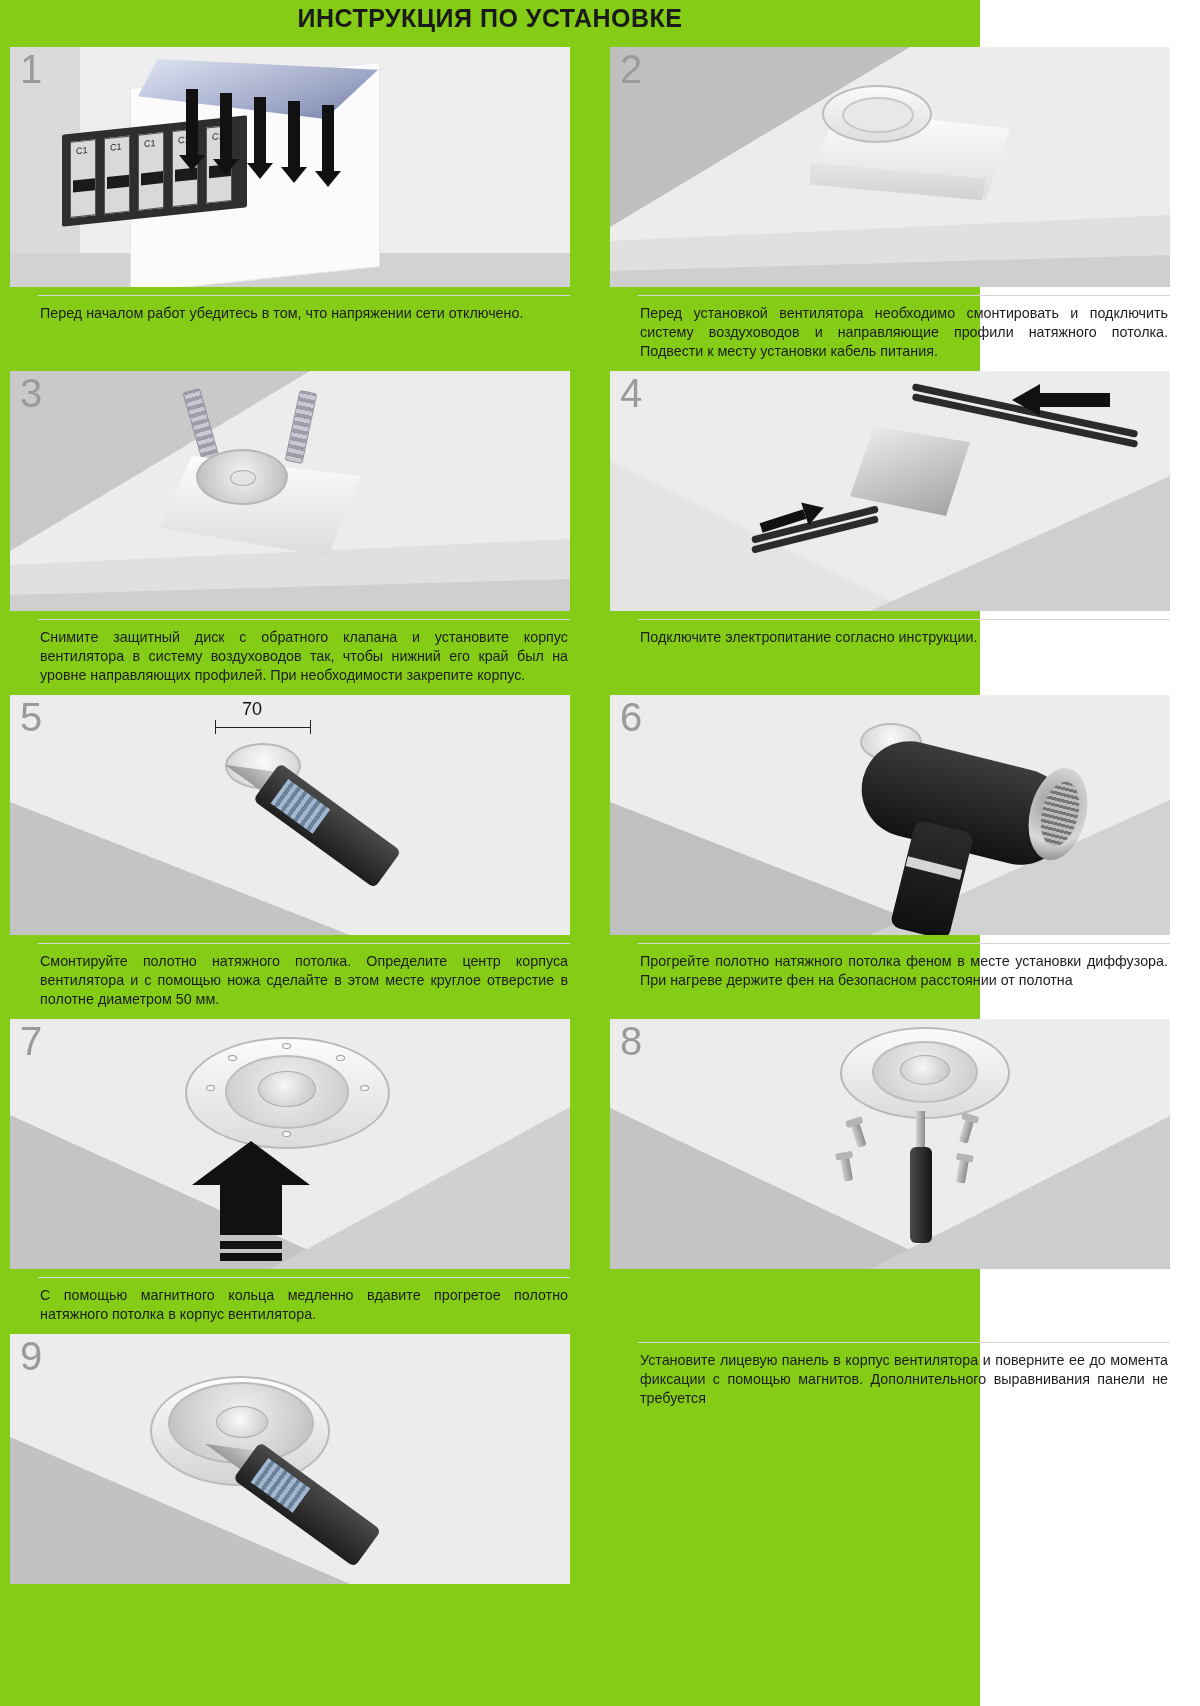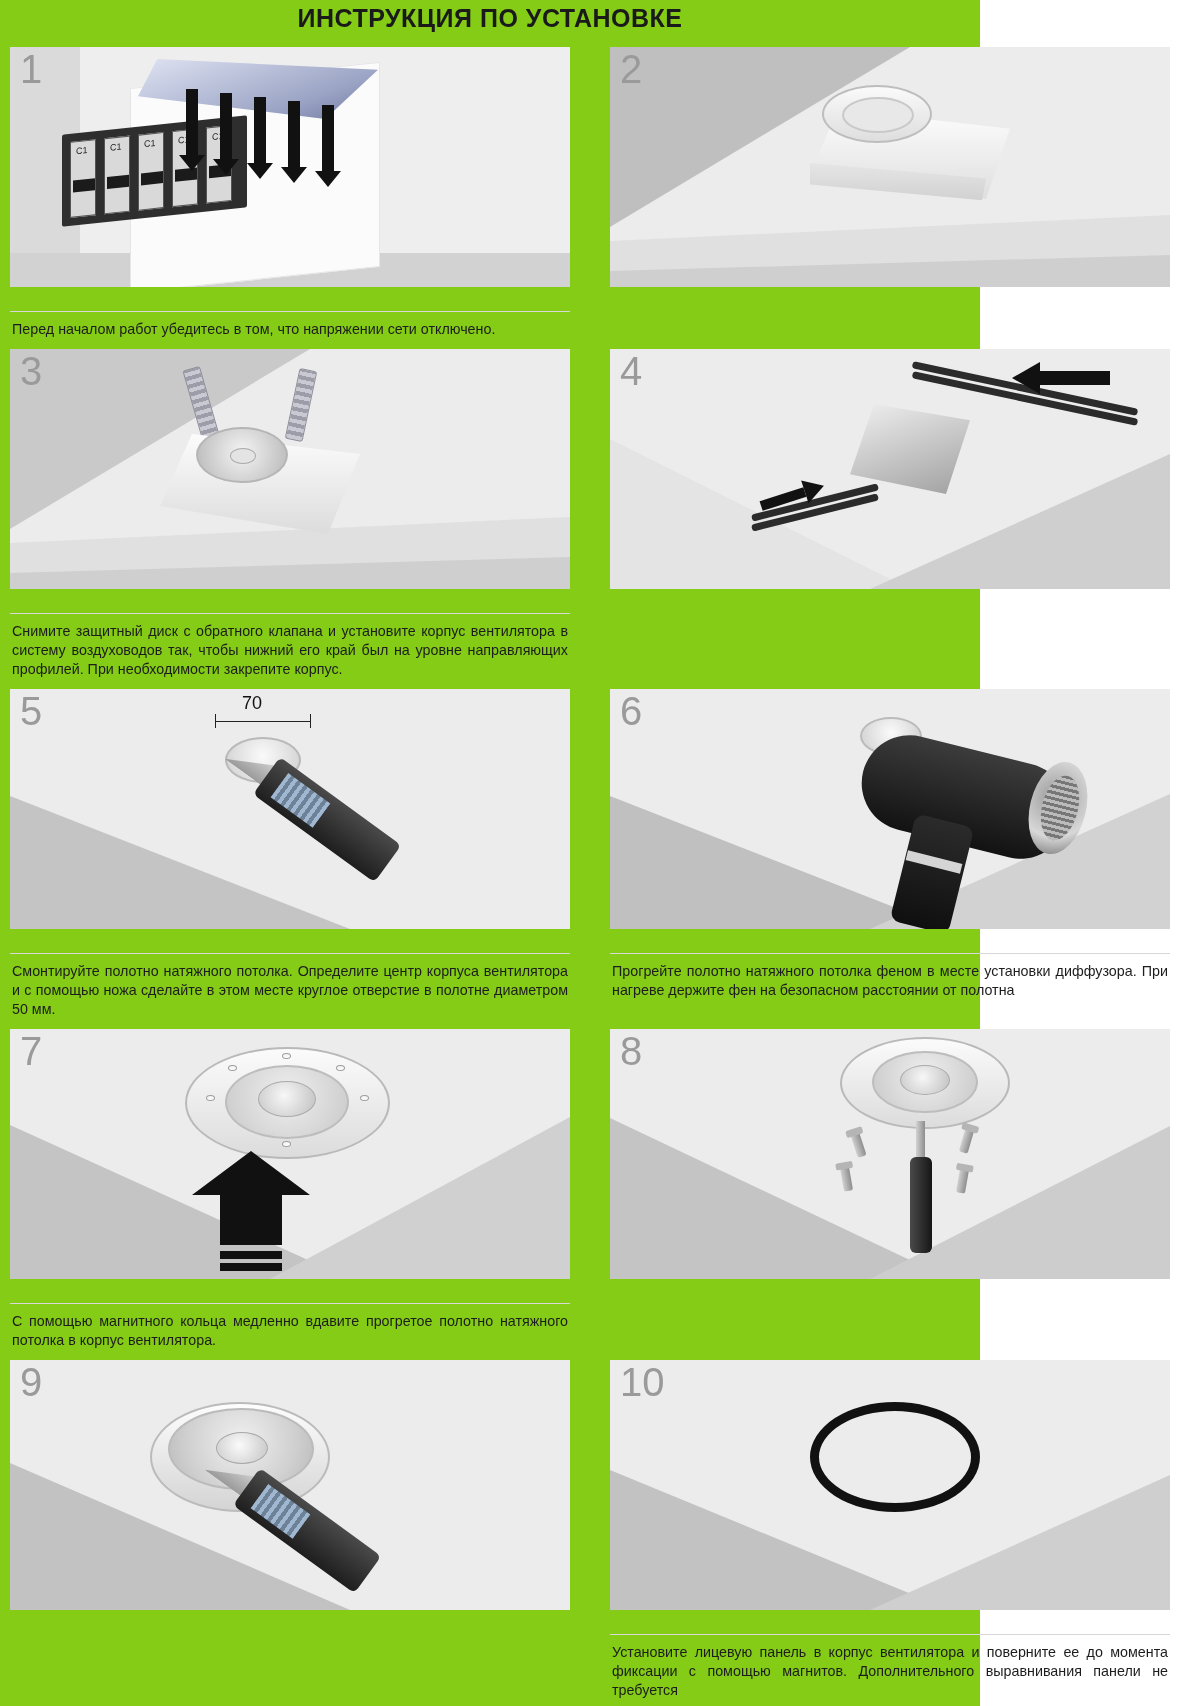--- a/index.html
+++ b/index.html
@@ -53,21 +53,21 @@
   }
   .caption {
     font-size: 14.3px;
     line-height: 1.33;
     color: #1d1d1d;
     text-align: justify;
     padding: 8px 2px 0 2px;
     border-top: 1px solid #d8d8d8;
     margin-top: 4px;
   }
-  .cap-wrap { padding-top: 20px; }
+  .cap-wrap { padding-top: 4px; margin-left: 28px; }
 
   
   .s1-panel {
     position: absolute; left: 120px; top: 28px;
     width: 250px; height: 205px;
     background: #fbfbfb;
     transform: skewY(-6deg);
     border: 1px solid #e6e6e6;
   }
   .s1-blue-shape {
@@ -486,20 +486,23 @@
         <div class="s2-ceiling"></div>
         <div class="wedge-tl"></div>
         <div class="s2-wall"></div>
         <div class="s2-wall2"></div>
         <div class="s2-body"></div>
         <div class="s2-body-edge"></div>
         <div class="s2-duct"></div>
         <div class="s2-duct-in"></div>
         <div class="step-num">2</div>
       </div>
+      <div class="cap-wrap">
+        <div class="caption">Перед установкой вентилятора необходимо смонтировать и подключить систему воздуховодов и направляющие профили натяжного потолка. Подвести к месту установки кабель питания.</div>
+      </div>
     </div>
 
     <div class="step">
       <div class="fig">
         <div class="s2-ceiling"></div>
         <div class="wedge-tl" style="background:#c9c9c9;"></div>
         <div class="s2-wall"></div>
         <div class="s2-wall2"></div>
         <div class="s3-strap" style="left:182px; top:18px; transform: rotate(-16deg);"></div>
         <div class="s3-strap" style="left:282px; top:20px; transform: rotate(12deg);"></div>
@@ -518,20 +521,23 @@
         <div class="wedge-left" style="background:#e4e4e4;"></div>
         <div class="wedge-br-dark" style="background:#cfcfcf;"></div>
         <div class="s4-cable" style="left:300px; top:36px; width:230px; transform:rotate(12deg);"></div>
         <div class="s4-cable" style="left:300px; top:46px; width:230px; transform:rotate(12deg);"></div>
         <div class="s4-conn"></div>
         <div class="s4-cable" style="left:140px; top:150px; width:130px; transform:rotate(-14deg);"></div>
         <div class="s4-cable" style="left:140px; top:160px; width:130px; transform:rotate(-14deg);"></div>
         <div class="s4-bigarrow"></div>
         <div class="s4-smallarrow"></div>
         <div class="step-num">4</div>
+      </div>
+      <div class="cap-wrap">
+        <div class="caption">Подключите электропитание согласно инструкции.</div>
       </div>
     </div>
 
     <div class="step">
       <div class="fig">
         <div class="s2-ceiling"></div>
         <div class="wedge-bl-dark" style="background:#c4c4c4;"></div>
         <div class="dim-line"></div>
         <div class="dim-text">70</div>
         <div class="s5-diff"></div>
@@ -617,26 +623,19 @@
         <div class="knife" style="left:250px; top:108px;">
           <div class="blade"></div>
           <div class="handle"></div>
           <div class="grip"></div>
         </div>
         <div class="step-num">9</div>
       </div>
     </div>
 
     <div class="step">
-      <div class="fig tall">
-        <div class="s2-ceiling"></div>
-        <div class="wedge-bl-dark" style="background:#c2c2c2; height:200px;"></div>
-        <div class="wedge-br-dark" style="background:#cfcfcf; height:150px;"></div>
-        <div class="ring10"></div>
-        <div class="step-num">10</div>
-      </div>
       <div class="cap-wrap">
         <div class="caption">Установите лицевую панель в корпус вентилятора и поверните ее до момента фиксации с помощью магнитов. Дополнительного выравнивания панели не требуется</div>
       </div>
     </div>
 
   </div>
 </div>
 
 </body></html>

